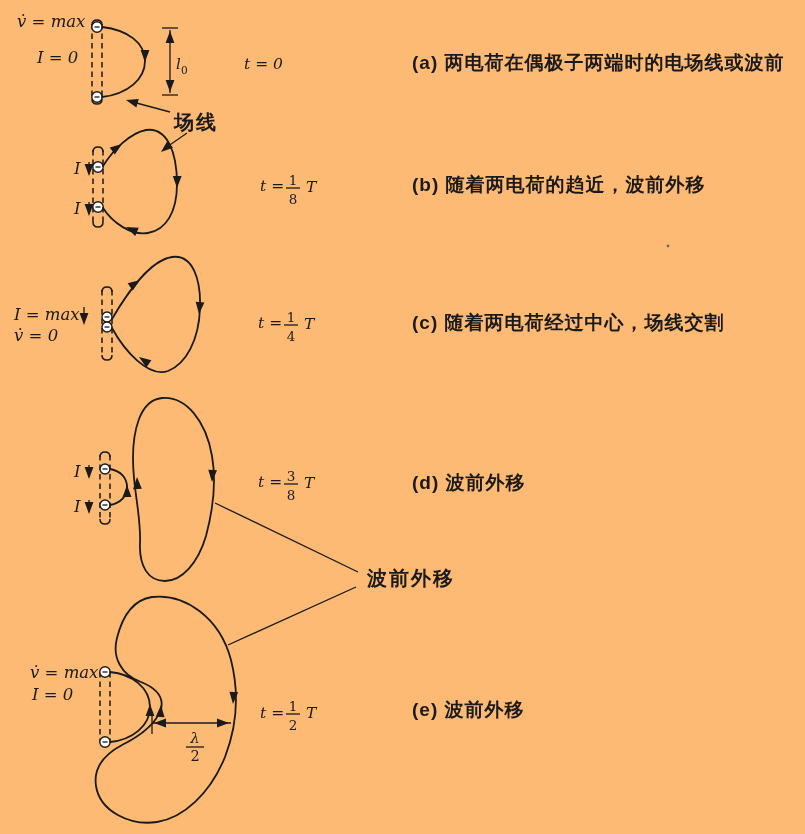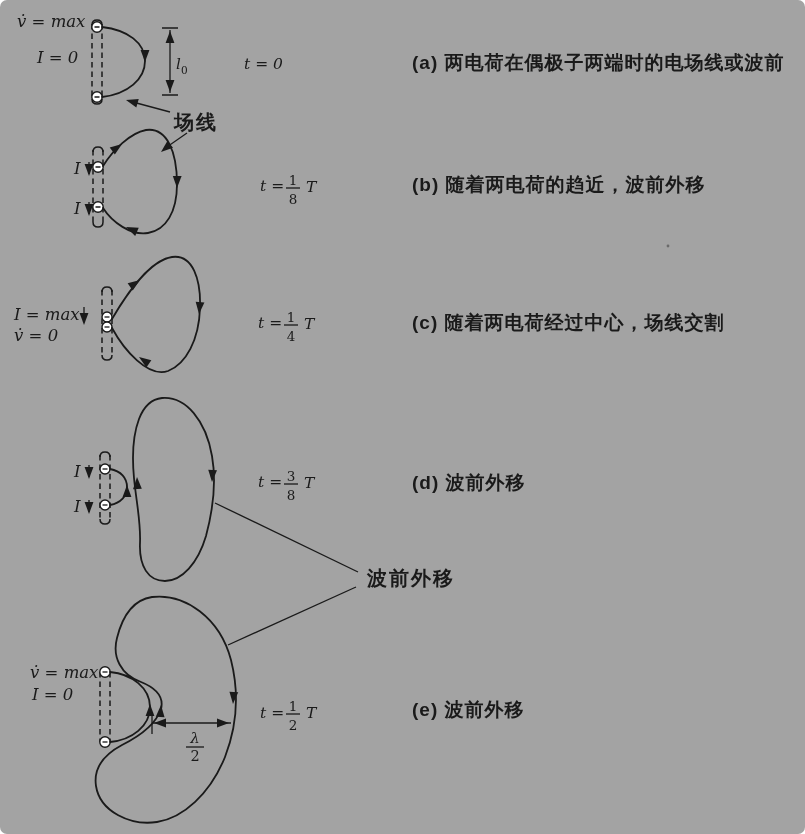--- a/index.html
+++ b/index.html
@@ -1,16 +1,16 @@
 <!DOCTYPE html>
 <html><head>
 <meta charset="utf-8">
 <style>
   html,body{margin:0;padding:0;background:#ffffff;}
-  .stage{position:relative;width:805px;height:834px;background:#a3a3a3;overflow:hidden;border-radius:7px;}
+  .stage{position:relative;width:805px;height:834px;background:#fdba74;overflow:hidden;}
   svg{display:block;}
   .ink{stroke:#1a1a1a;fill:none;stroke-width:1.8;stroke-linecap:round;}
   .thin{stroke:#1a1a1a;fill:none;stroke-width:1.3;stroke-linecap:butt;}
   .dash{stroke:#1a1a1a;fill:none;stroke-width:1.5;stroke-dasharray:5.5 4;}
   .cap{stroke:#1a1a1a;fill:none;stroke-width:1.5;}
   .head{fill:#1a1a1a;stroke:none;}
   .charge{fill:#ffffff;stroke:#1a1a1a;stroke-width:1.4;}
   text{fill:#1a1a1a;}
   .math{font-family:"DejaVu Serif","Liberation Serif",serif;font-style:italic;font-size:16.5px;}
   .math-t{font-family:"DejaVu Serif","Liberation Serif",serif;font-style:italic;font-size:15.5px;}

